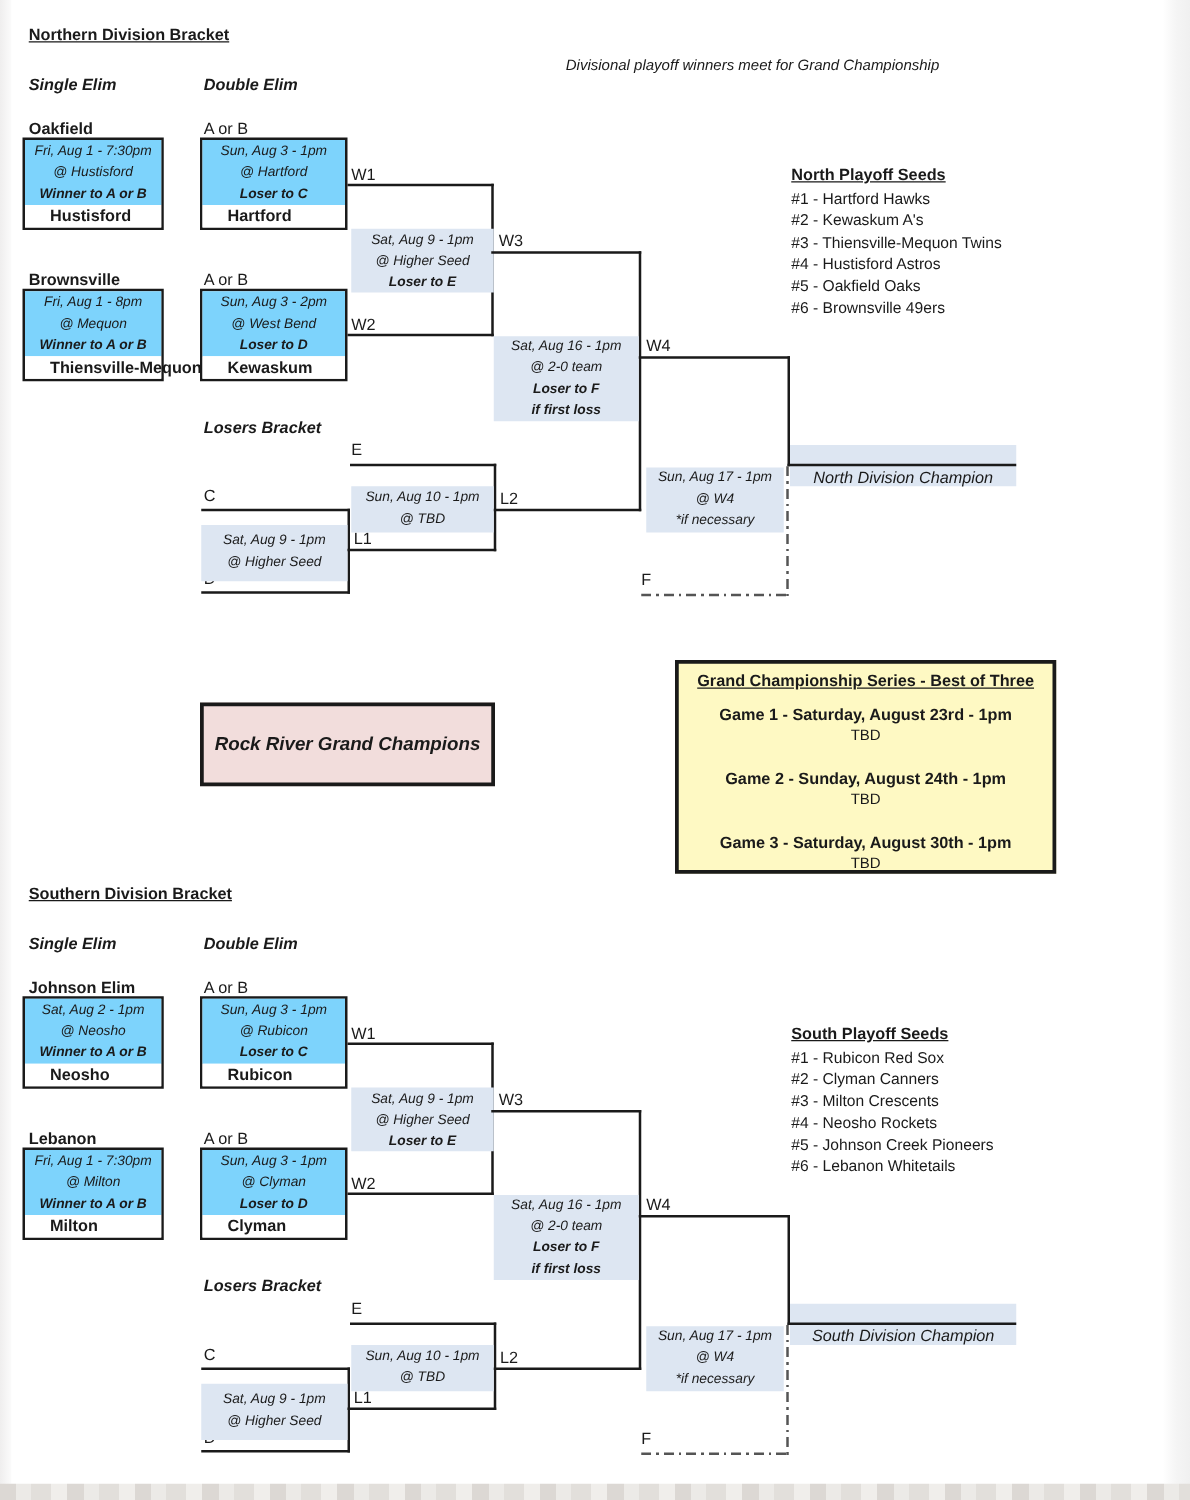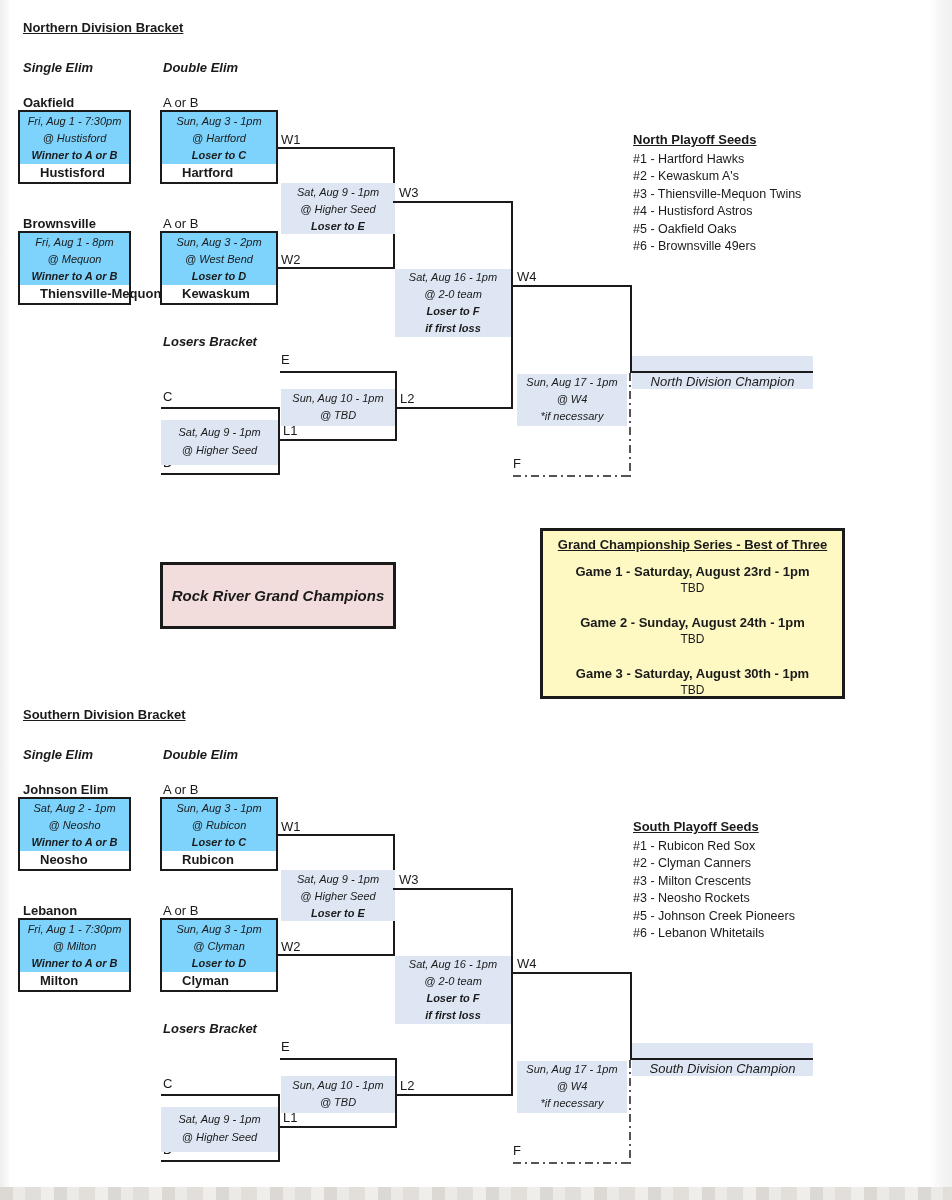--- a/index.html
+++ b/index.html
@@ -100,20 +100,21 @@
   .gs-g2{top:135px;} .gs-t2{top:152px;}
 </style>
 </head>
 <body>
 
 <div id="page">
   <div class="abs" id="edge-left"></div>
   <div class="abs" id="edge-right"></div>
   <div class="abs" id="bottom-strip"></div>
 
+  <div class="abs" id="page-subtitle">Divisional playoff winners meet for Grand Championship</div>
 
   <div class="division" id="north-division">
   <div class="abs hd">Northern Division Bracket</div>
   <div class="abs sect-lbl lbl-se">Single Elim</div>
   <div class="abs sect-lbl lbl-de">Double Elim</div>
 
   <div class="abs seeds">
     <div class="seeds-title">North Playoff Seeds</div>
     <div class="seed">#1 - Hartford Hawks</div>
     <div class="seed">#2 - Kewaskum A's</div>
@@ -228,21 +229,21 @@
   <div class="division" id="south-division">
   <div class="abs hd">Southern Division Bracket</div>
   <div class="abs sect-lbl lbl-se">Single Elim</div>
   <div class="abs sect-lbl lbl-de">Double Elim</div>
 
   <div class="abs seeds">
     <div class="seeds-title">South Playoff Seeds</div>
     <div class="seed">#1 - Rubicon Red Sox</div>
     <div class="seed">#2 - Clyman Canners</div>
     <div class="seed">#3 - Milton Crescents</div>
-    <div class="seed">#3 - Neosho Rockets</div>
+    <div class="seed">#4 - Neosho Rockets</div>
     <div class="seed">#5 - Johnson Creek Pioneers</div>
     <div class="seed">#6 - Lebanon Whitetails</div>
   </div>
 
   <div class="abs team-label bold ga-lbl">Johnson Elim</div>
   <div class="abs gamebox ga-box">
     <div class="g-blue">
       <div class="g-line">Sat, Aug 2 - 1pm</div>
       <div class="g-line">@ Neosho</div>
       <div class="g-line g-bold">Winner to A or B</div>

